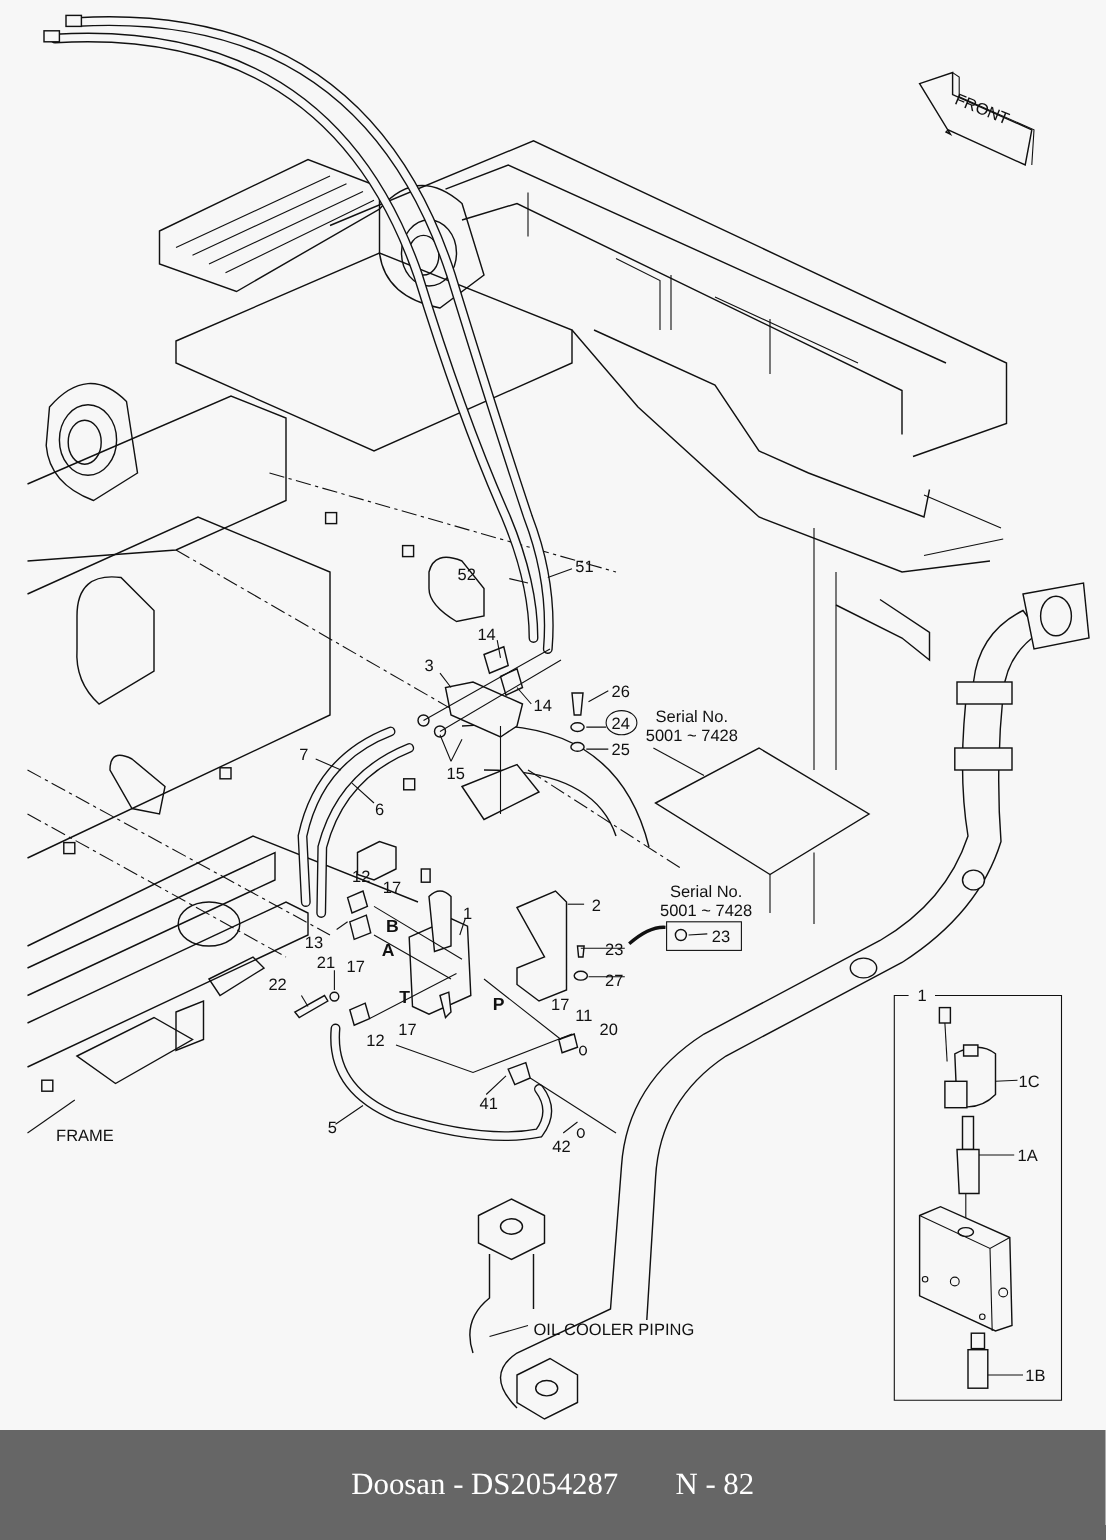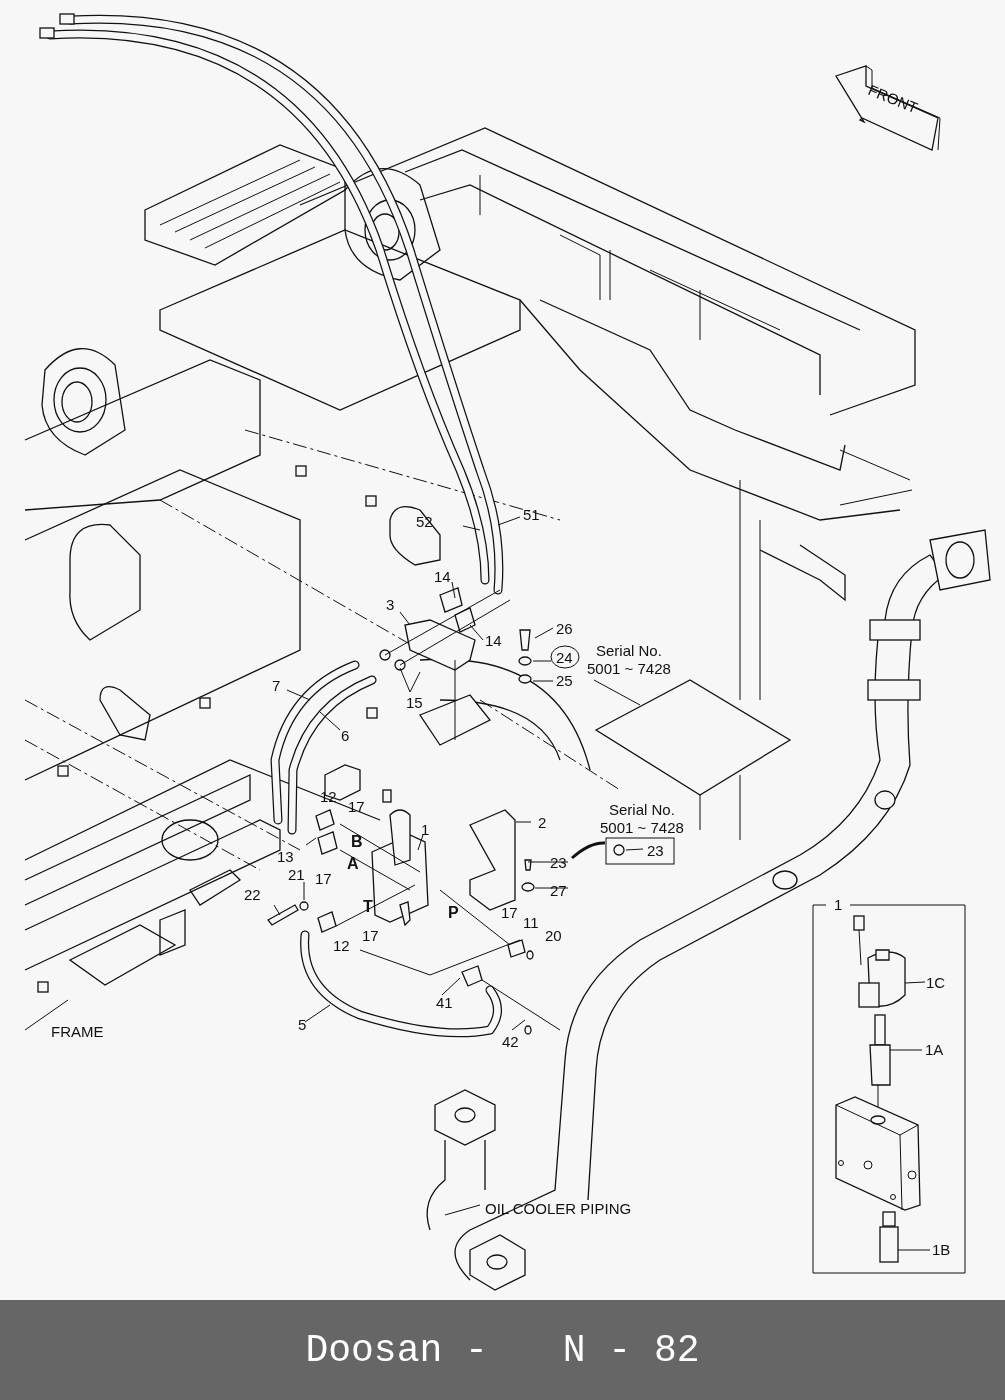--- a/index.html
+++ b/index.html
@@ -10,21 +10,21 @@
   .ln { fill:none; stroke:#111; stroke-width:1.3; }
   .thin { fill:none; stroke:#111; stroke-width:1; }
   .dash { fill:none; stroke:#111; stroke-width:1; stroke-dasharray:14 4 3 4; }
   .hose { fill:none; stroke:#111; stroke-width:9; stroke-linecap:round; }
   .hose-in { fill:none; stroke:#f7f7f7; stroke-width:6.5; stroke-linecap:round; }
   .part { fill:#f7f7f7; stroke:#111; stroke-width:1.3; }
   .lbl { font-family:"Liberation Sans", sans-serif; font-size:15px; fill:#111; }
   .lblb { font-family:"Liberation Sans", sans-serif; font-size:16px; font-weight:bold; fill:#111; }
   #footer { position:absolute; left:0; top:1300px; width:1005px; height:100px; background:#666666;
             display:flex; align-items:center; justify-content:center; color:#ffffff;
-            font-family:Liberation Mono, monospace; font-size:38px; letter-spacing:0px; }
+            font-family:Liberation Serif, serif; font-size:28px; letter-spacing:0px; }
   #footer .gap { display:inline-block; width:52px; }
 </style>
 </head>
 <body>
 
 <div id="diagram">
 <svg viewBox="0 0 1005 1295" xmlns="http://www.w3.org/2000/svg">
 
   <g>
 
@@ -265,15 +265,16 @@
     <rect class="part" x="880" y="1227" width="18" height="35"></rect>
     <path class="thin" d="M898 1250 L930 1250"></path>
     <text class="lbl" x="932" y="1255">1B</text>
   </g>
 </svg>
 </div>
 
 <div id="footer">
   <span>Doosan</span>
   &nbsp;<span>-</span>&nbsp;
+  <span>DS2054287</span>
   <span class="gap"></span>
   <span>N - 82</span>
 </div>
 
 </body></html>

